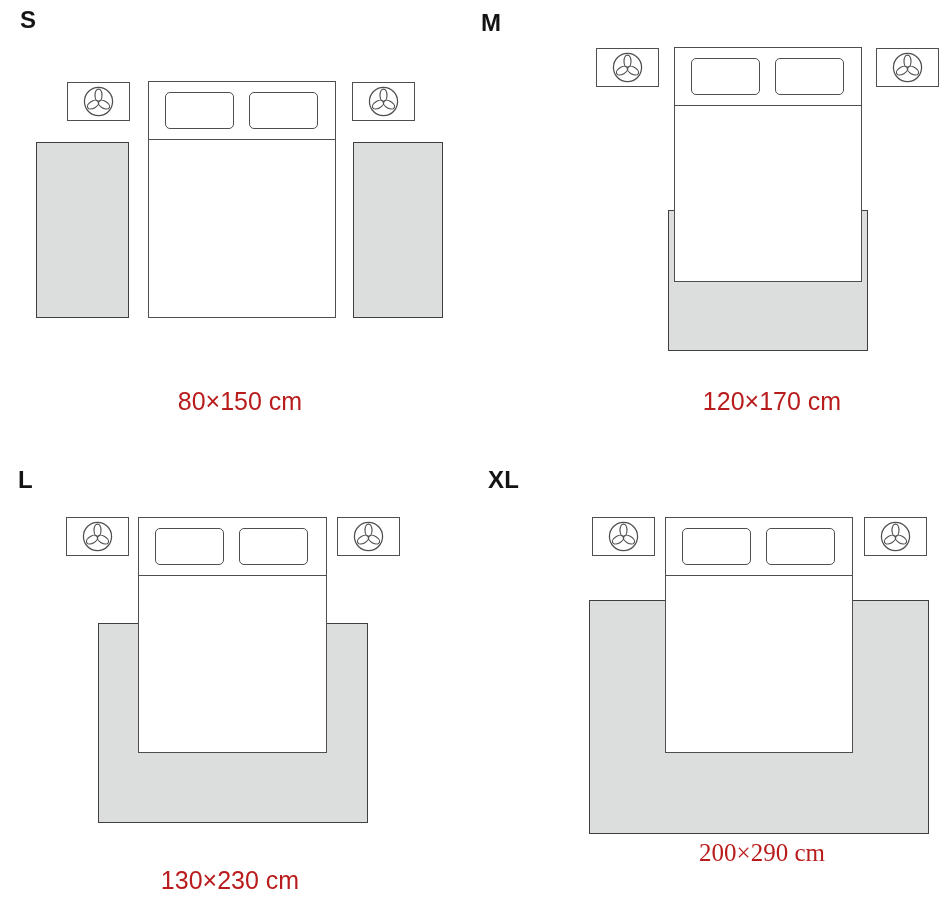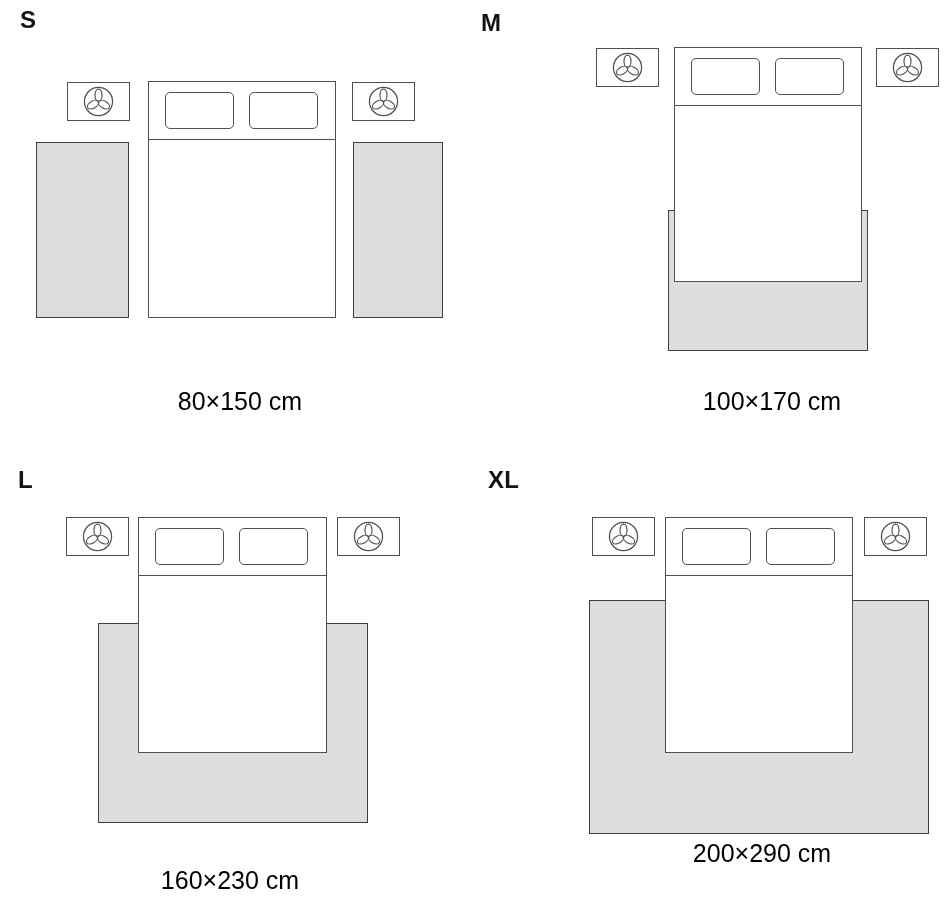--- a/index.html
+++ b/index.html
@@ -21,21 +21,21 @@
     font-weight: 700;
     color: #141414;
     letter-spacing: 0.3px;
   }
   .dim-label {
     position: absolute;
     width: 220px;
     text-align: center;
     font-size: 25px;
     font-weight: 400;
-    color: #000000;
+    color: #b91c1c;
     line-height: 26px;
   }
   .nightstand {
     position: absolute;
     width: 63px;
     height: 39px;
     box-sizing: border-box;
     border: 1.2px solid #4f4f4f;
     background: #ffffff;
     display: flex;
@@ -96,21 +96,21 @@
   .l-ns-right { left: 337px; top: 517px; }
   .l-bed      { left: 138px; top: 517px; width: 189px; height: 236px; }
   .l-rug      { left: 98px;  top: 623px; width: 270px; height: 200px; }
   .l-dim      { left: 120px; top: 867px; }
   
   .xl-label   { left: 488px; top: 466px; }
   .xl-ns-left { left: 592px; top: 517px; }
   .xl-ns-right{ left: 864px; top: 517px; }
   .xl-bed     { left: 665px; top: 517px; width: 188px; height: 236px; }
   .xl-rug     { left: 589px; top: 600px; width: 340px; height: 234px; }
-  .xl-dim     { left: 652px; top: 840px; }
+  .xl-dim     { left: 652px; top: 840px; font-family: Liberation Serif, serif; }
 </style>
 </head>
 <body>
 
 <div id="canvas">
 
   <div class="size-label s-label">S</div>
 
   <div class="nightstand s-ns-left">
     <svg width="33" height="33" viewBox="0 0 34 34">
@@ -164,21 +164,21 @@
 
   <div class="nightstand m-ns-right">
     <svg width="33" height="33" viewBox="0 0 34 34">
       <circle cx="17" cy="17" r="14.5" fill="none" stroke="#4f4f4f" stroke-width="1.3"></circle>
       <ellipse cx="17" cy="10.6" rx="3.6" ry="6.4" fill="none" stroke="#4f4f4f" stroke-width="1.2"></ellipse>
       <ellipse cx="17" cy="10.6" rx="3.6" ry="6.4" fill="none" stroke="#4f4f4f" stroke-width="1.2" transform="rotate(120 17 17)"></ellipse>
       <ellipse cx="17" cy="10.6" rx="3.6" ry="6.4" fill="none" stroke="#4f4f4f" stroke-width="1.2" transform="rotate(240 17 17)"></ellipse>
     </svg>
   </div>
 
-  <div class="dim-label m-dim">100×170 cm</div>
+  <div class="dim-label m-dim">120×170 cm</div>
 
   <div class="size-label l-label">L</div>
 
   <div class="nightstand l-ns-left">
     <svg width="33" height="33" viewBox="0 0 34 34">
       <circle cx="17" cy="17" r="14.5" fill="none" stroke="#4f4f4f" stroke-width="1.3"></circle>
       <ellipse cx="17" cy="10.6" rx="3.6" ry="6.4" fill="none" stroke="#4f4f4f" stroke-width="1.2"></ellipse>
       <ellipse cx="17" cy="10.6" rx="3.6" ry="6.4" fill="none" stroke="#4f4f4f" stroke-width="1.2" transform="rotate(120 17 17)"></ellipse>
       <ellipse cx="17" cy="10.6" rx="3.6" ry="6.4" fill="none" stroke="#4f4f4f" stroke-width="1.2" transform="rotate(240 17 17)"></ellipse>
     </svg>
@@ -195,21 +195,21 @@
 
   <div class="nightstand l-ns-right">
     <svg width="33" height="33" viewBox="0 0 34 34">
       <circle cx="17" cy="17" r="14.5" fill="none" stroke="#4f4f4f" stroke-width="1.3"></circle>
       <ellipse cx="17" cy="10.6" rx="3.6" ry="6.4" fill="none" stroke="#4f4f4f" stroke-width="1.2"></ellipse>
       <ellipse cx="17" cy="10.6" rx="3.6" ry="6.4" fill="none" stroke="#4f4f4f" stroke-width="1.2" transform="rotate(120 17 17)"></ellipse>
       <ellipse cx="17" cy="10.6" rx="3.6" ry="6.4" fill="none" stroke="#4f4f4f" stroke-width="1.2" transform="rotate(240 17 17)"></ellipse>
     </svg>
   </div>
 
-  <div class="dim-label l-dim">160×230 cm</div>
+  <div class="dim-label l-dim">130×230 cm</div>
 
   <div class="size-label xl-label">XL</div>
 
   <div class="nightstand xl-ns-left">
     <svg width="33" height="33" viewBox="0 0 34 34">
       <circle cx="17" cy="17" r="14.5" fill="none" stroke="#4f4f4f" stroke-width="1.3"></circle>
       <ellipse cx="17" cy="10.6" rx="3.6" ry="6.4" fill="none" stroke="#4f4f4f" stroke-width="1.2"></ellipse>
       <ellipse cx="17" cy="10.6" rx="3.6" ry="6.4" fill="none" stroke="#4f4f4f" stroke-width="1.2" transform="rotate(120 17 17)"></ellipse>
       <ellipse cx="17" cy="10.6" rx="3.6" ry="6.4" fill="none" stroke="#4f4f4f" stroke-width="1.2" transform="rotate(240 17 17)"></ellipse>
     </svg>

